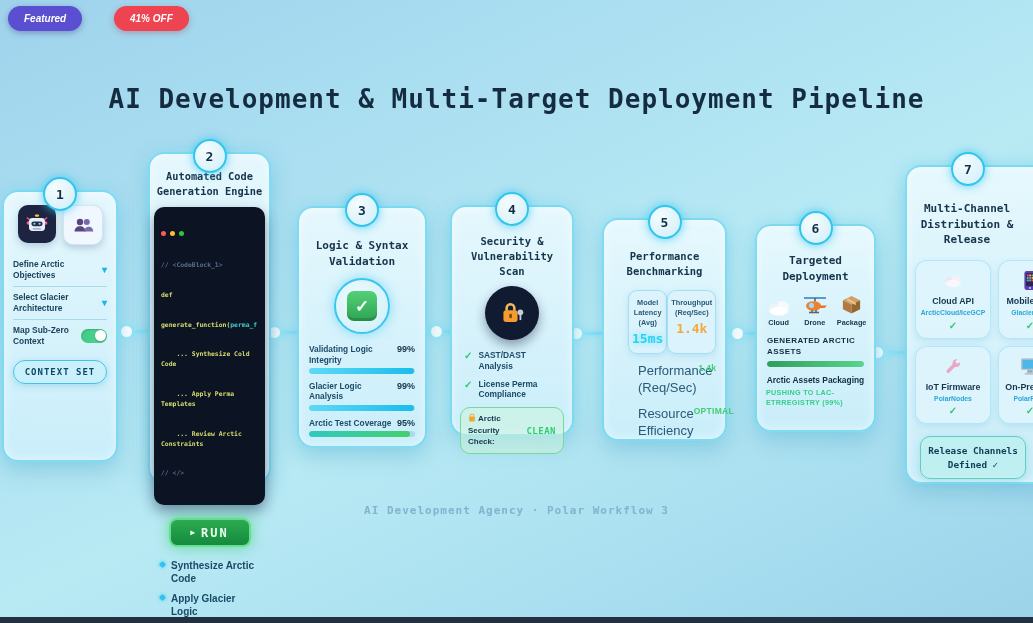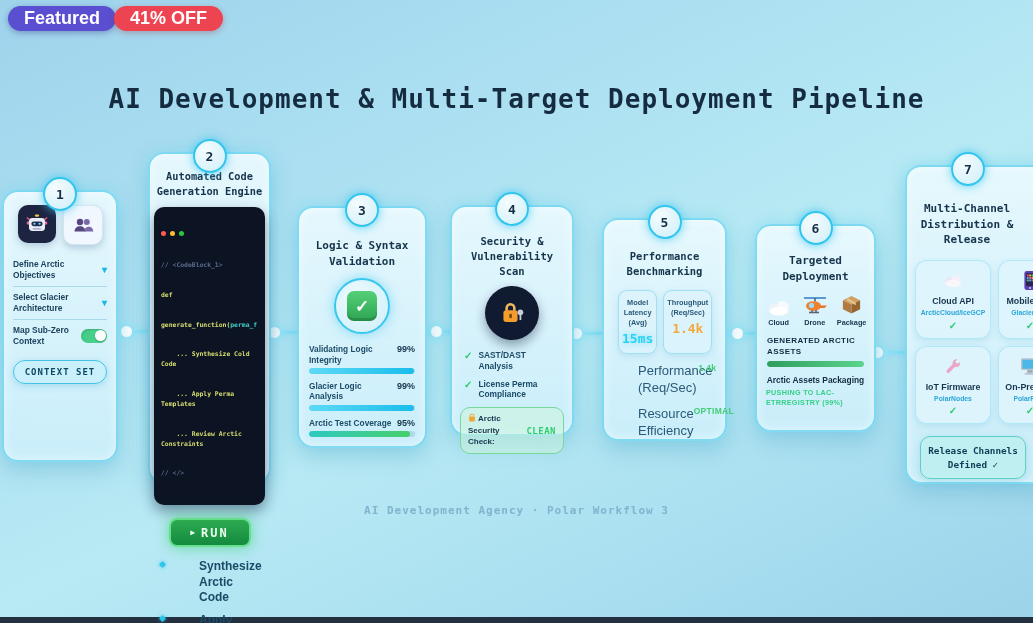--- a/index.html
+++ b/index.html
@@ -2,21 +2,21 @@
 <html><head>
 <meta charset="utf-8">
 <style>
   html,body{margin:0;padding:0;background:#e8f4fa;}
   .frame{position:relative;width:1033px;height:623px;overflow:hidden;
     background:linear-gradient(155deg,#9fd3ec 0%,#abdff1 28%,#b8eaf4 55%,#a9dff0 78%,#9cd3ea 100%);
     font-family:"Liberation Sans",sans-serif;}
   .bottom-strip{position:absolute;left:0;right:0;bottom:0;height:6px;background:#22303f;}
 
   .pill{position:absolute;top:6px;height:25px;border-radius:13px;color:#fff;font-weight:bold;
-    font-size:18px;display:flex;align-items:center;padding:0 16px;}
+    font-size:10px;display:flex;align-items:center;padding:0 16px;font-style:italic;}
   .pill.featured{left:8px;background:#5a4fd0;box-shadow:0 2px 6px rgba(40,30,120,.35);}
   .pill.discount{left:114px;background:#ee4350;box-shadow:0 2px 6px rgba(160,30,40,.3);}
 
   .main-title{position:absolute;top:84px;left:0;width:100%;text-align:center;
     font-family:"DejaVu Sans Mono",monospace;font-weight:bold;font-size:26px;letter-spacing:1px;color:#152c40;}
 
   .footer{position:absolute;top:504px;left:0;width:100%;text-align:center;
     font-family:"DejaVu Sans Mono",monospace;font-weight:bold;font-size:11px;letter-spacing:1px;color:#82b3cf;}
 
   .conn{position:absolute;height:3px;border-radius:2px;z-index:1;
@@ -67,21 +67,21 @@
   .c-com{color:#5a6d8c;}.c-yel{color:#d8dd6e;}.c-teal{color:#41cfc6;}
   .run-btn{margin:13px auto 0;width:78px;height:25px;border-radius:8px;
     background:linear-gradient(180deg,#2cab51,#148a3e);border:2px solid rgba(110,230,150,.9);
     box-shadow:0 0 14px rgba(70,210,120,.75);display:flex;align-items:center;justify-content:center;gap:6px;
     color:#ecffef;font-family:"DejaVu Sans Mono",monospace;font-weight:bold;font-size:12px;letter-spacing:2px;}
   .run-play{font-size:8px;letter-spacing:0;}
   .blts{margin:12px 10px 0;}
   .blt{display:flex;gap:6px;margin-bottom:7px;}
   .bdot{width:5px;height:5px;background:#2cc4ec;border-radius:1px;transform:rotate(45deg);margin-top:3px;flex:none;
     box-shadow:0 0 4px rgba(44,196,236,.8);}
-  .btxt{font-size:12px;font-weight:bold;line-height:1.3;color:#1b4a66;margin-left:28px;}
+  .btxt{font-size:10px;font-weight:bold;line-height:1.3;color:#1b4a66;}
 
   
   .chkcirc{width:52px;height:52px;border-radius:50%;border:2px solid #38c7ef;margin:9px auto 0;
     background:radial-gradient(circle at 40% 35%,#ecfbfe,#cfeef9);display:flex;align-items:center;justify-content:center;
     box-shadow:0 0 12px rgba(70,200,240,.6);}
   .chktile{width:30px;height:30px;border-radius:7px;background:linear-gradient(180deg,#55d077,#2da452);
     display:flex;align-items:center;justify-content:center;color:#fff;font-weight:bold;font-size:17px;
     box-shadow:inset 0 -3px 0 rgba(0,0,0,.15);}
   .mets{margin:10px 10px 0;}
   .met{margin-bottom:7px;}
@@ -101,21 +101,21 @@
   .chk{display:flex;gap:6px;margin-bottom:7px;align-items:flex-start;}
   .chkmark{color:#2fc96a;font-weight:bold;font-size:10px;flex:none;}
   .chktxt{font-size:8.4px;font-weight:bold;line-height:1.3;color:#1c4b67;}
   .secbox{margin:6px 8px 0;border:1.5px solid #77d89a;background:rgba(205,244,220,.55);border-radius:10px;
     padding:5px 7px;display:flex;justify-content:space-between;align-items:center;}
   .seclab{font-size:8px;font-weight:bold;line-height:1.35;color:#17364e;width:55%;}
   .minilock{display:inline-block;vertical-align:-1px;margin-right:2px;}
   .secval{font-family:"DejaVu Sans Mono",monospace;font-size:9px;font-weight:bold;color:#2fcf70;letter-spacing:.5px;}
 
   
-  .stats{display:flex;gap:6px;margin:11px 14px 0;}
+  .stats{display:flex;margin:11px 24px 0;}
   .stat{flex:1;background:rgba(220,243,252,.9);border:1px solid rgba(150,220,243,.85);border-radius:9px;
     padding:7px 3px;text-align:center;box-shadow:0 2px 6px rgba(90,170,205,.22);}
   .statlab{font-size:7.3px;font-weight:bold;line-height:1.4;color:#2a5a78;}
   .statval{font-family:"DejaVu Sans Mono",monospace;font-weight:bold;font-size:13px;margin-top:3px;}
   .v-cyan{color:#27d2f5;text-shadow:0 0 7px rgba(60,210,245,.65);}
   .v-orange{color:#f5a93d;}
   .prow{display:flex;justify-content:space-between;margin:9px 10px 0;align-items:flex-start;}
   .prlab{font-size:13px;font-weight:normal;line-height:1.3;color:#2a5a78;width:60%;margin-left:24px;}
   .prval{font-size:8.5px;font-weight:bold;color:#43cd74;letter-spacing:.3px;}
 

